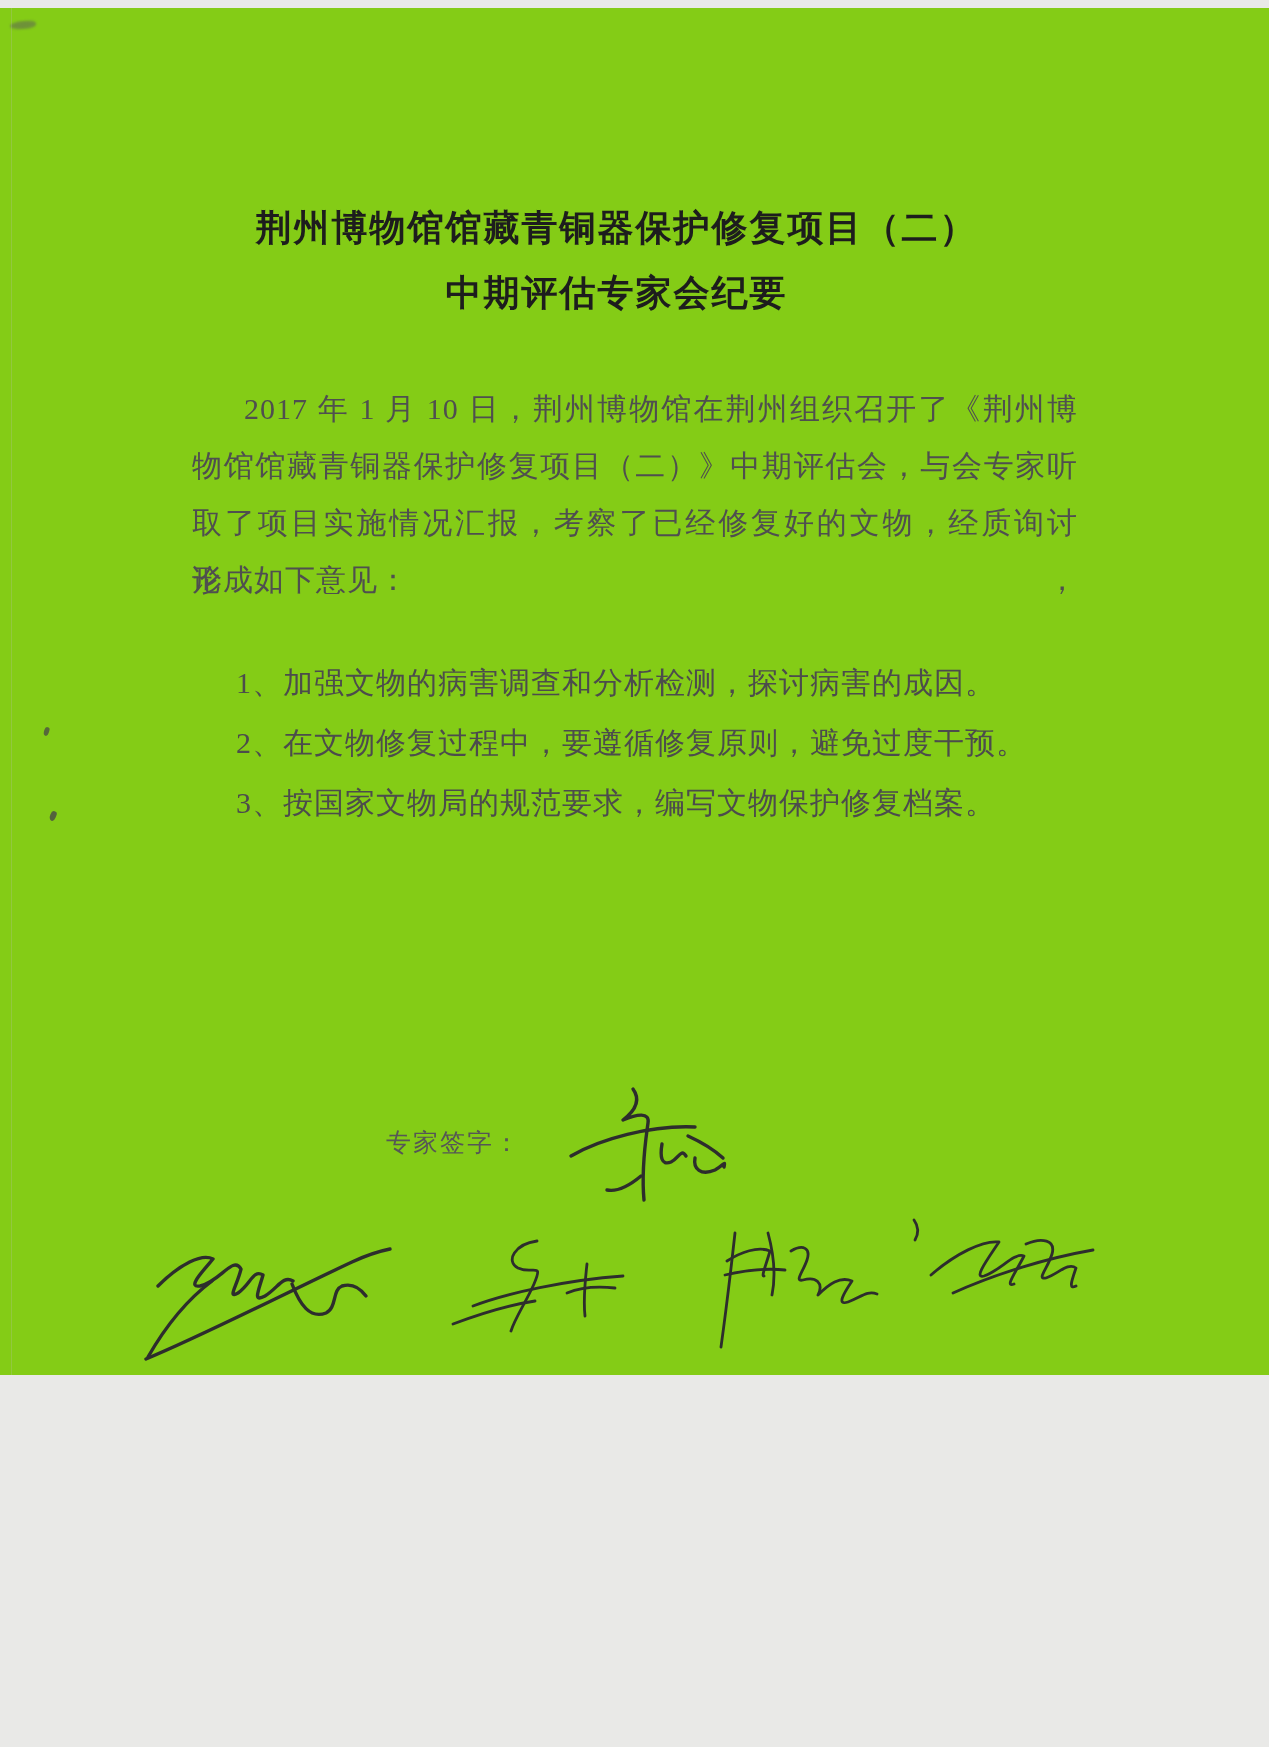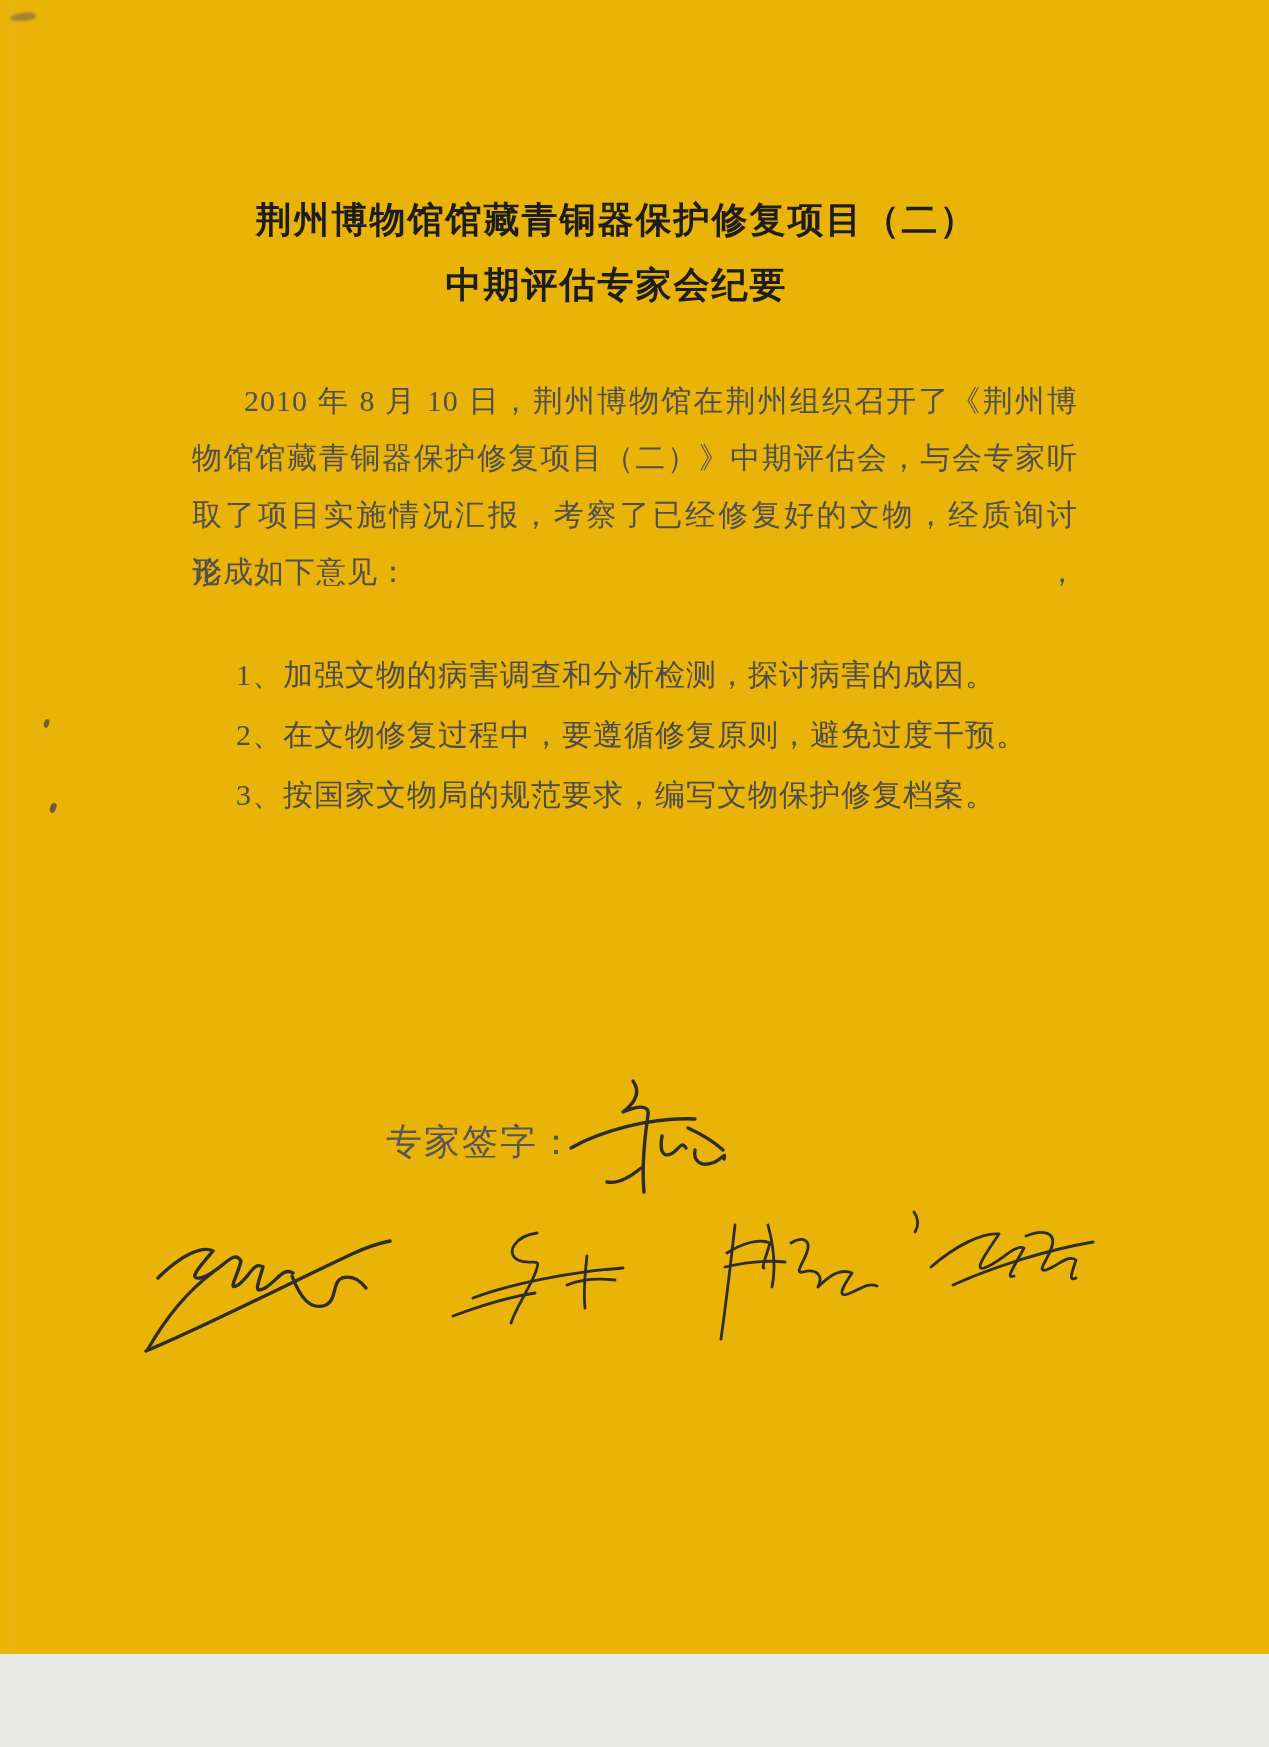--- a/index.html
+++ b/index.html
@@ -1,18 +1,18 @@
 <!DOCTYPE html>
 <html><head>
 <meta charset="utf-8">
 <style>
   html,body { margin:0; padding:0; background:#e9e9e7; }
   .page {
-    position:relative; width:1269px; height:1654px; margin:0 auto;
-    background:#eab308; overflow:hidden;
+    position:relative; width:1269px; height:1367px; margin:8px auto;
+    background:#84cc16; overflow:hidden;
     font-family:"Liberation Serif","DejaVu Serif",serif;
     color:#4e4e4e;
   }
   
   .title {
     position:absolute; left:-18px; width:1269px; text-align:center;
     font-family:"Liberation Sans","DejaVu Sans",sans-serif;
     font-weight:700; color:#1d1d1d; font-size:36px; letter-spacing:2px;
   }
   .title1 { top:196px; }
@@ -25,21 +25,21 @@
     text-align:justify; text-align-last:justify;
   }
   .para .line.indent { padding-left:52px; box-sizing:border-box; }
   .para .line.last { text-align:right; text-align-last:left; }
 
   
   .opinions { position:absolute; left:192px; top:645px; width:980px; font-size:30px; color:#4c4c4c; }
   .opinion { height:60px; line-height:60px; padding-left:44px; letter-spacing:1px; }
 
   
-  .sig-label { position:absolute; left:386px; top:1118px; font-size:36px; letter-spacing:2px; color:#565656; }
+  .sig-label { position:absolute; left:386px; top:1118px; font-size:25px; letter-spacing:2px; color:#565656; }
   .sig { position:absolute; }
   .sig svg path {
     fill:none; stroke:#2d2d2d; stroke-linecap:round; stroke-linejoin:round;
   }
   .sig svg path { stroke-width:3.4px; }
   .sig.thin svg path { stroke-width:2.8px; }
 
   
   .date { position:absolute; left:838px; top:1387px; font-size:29px; letter-spacing:4px; color:#4f4f4f; }
 
@@ -65,21 +65,21 @@
   <div class="speck speck1"></div>
   <div class="speck speck2"></div>
   <div class="edge-left"></div>
   <div class="edge-bottom"></div>
   <div class="below-edge"></div>
 
   <div class="title title1">荆州博物馆馆藏青铜器保护修复项目（二）</div>
   <div class="title title2">中期评估专家会纪要</div>
 
   <div class="para">
-    <div class="line indent">2010 年 8 月 10 日，荆州博物馆在荆州组织召开了《荆州博</div>
+    <div class="line indent">2017 年 1 月 10 日，荆州博物馆在荆州组织召开了《荆州博</div>
     <div class="line">物馆馆藏青铜器保护修复项目（二）》中期评估会，与会专家听</div>
     <div class="line">取了项目实施情况汇报，考察了已经修复好的文物，经质询讨论，</div>
     <div class="line last">形成如下意见：</div>
   </div>
 
   <div class="opinions">
     <div class="opinion">1、加强文物的病害调查和分析检测，探讨病害的成因。</div>
     <div class="opinion">2、在文物修复过程中，要遵循修复原则，避免过度干预。</div>
     <div class="opinion">3、按国家文物局的规范要求，编写文物保护修复档案。</div>
   </div>

